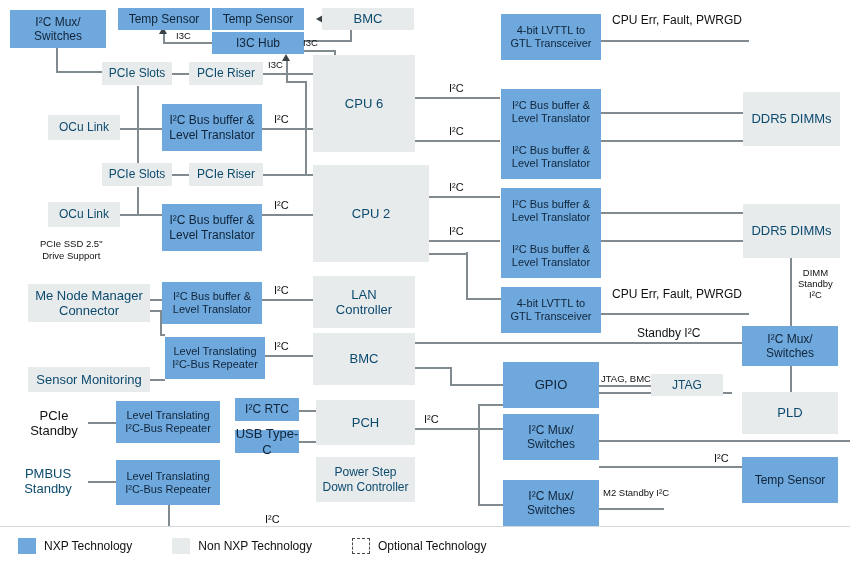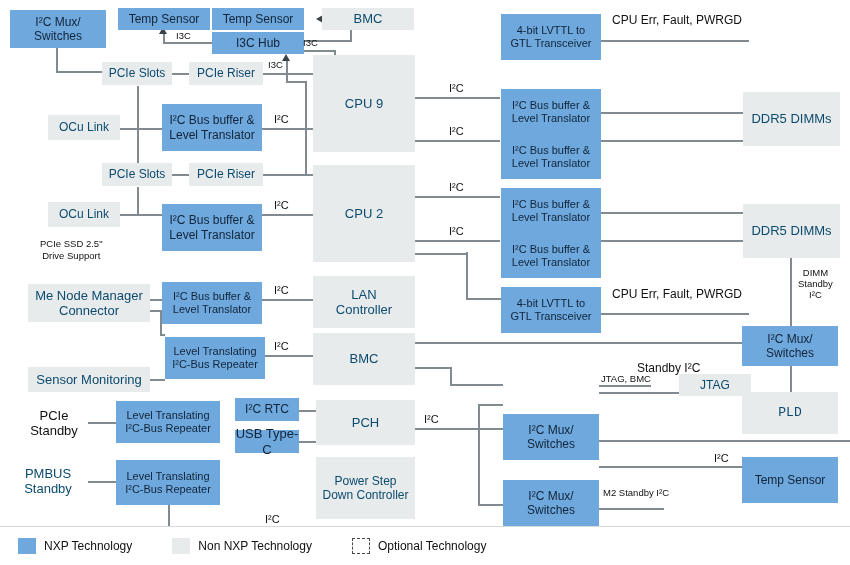--- a/index.html
+++ b/index.html
@@ -194,30 +194,30 @@
 
   <div class="box nxp b12" style="left:212px;top:32px;width:92px;height:22px;">I3C Hub</div>
 
   <div class="box nonnxp b12" style="left:102px;top:62px;width:70px;height:23px;">PCIe Slots</div>
   <div class="box nonnxp b12" style="left:189px;top:62px;width:74px;height:23px;">PCIe Riser</div>
 
   <div class="box nonnxp b12" style="left:48px;top:115px;width:72px;height:25px;">OCu Link</div>
   <div class="box nxp b12" style="left:162px;top:104px;width:100px;height:47px;white-space:pre-line;">I²C Bus buffer &amp;
 Level Translator</div>
 
-  <div class="box nonnxp b13" style="left:313px;top:55px;width:102px;height:97px;">CPU 9</div>
+  <div class="box nonnxp b13" style="left:313px;top:55px;width:102px;height:97px;">CPU 6</div>
 
   <div class="box nonnxp b12" style="left:102px;top:163px;width:70px;height:23px;">PCIe Slots</div>
   <div class="box nonnxp b12" style="left:189px;top:163px;width:74px;height:23px;">PCIe Riser</div>
 
   <div class="box nonnxp b12" style="left:48px;top:202px;width:72px;height:25px;">OCu Link</div>
   <div class="box nxp b12" style="left:162px;top:204px;width:100px;height:47px;white-space:pre-line;">I²C Bus buffer &amp;
 Level Translator</div>
 
-  <div class="box nonnxp b13" style="left:313px;top:165px;width:102px;height:97px;">CPU 2</div>
+  <div class="box nonnxp b13" style="left:313px;top:165px;width:116px;height:97px;">CPU 2</div>
 
   <div class="box nxp b11" style="left:501px;top:14px;width:100px;height:46px;white-space:pre-line;">4-bit LVTTL to
 GTL Transceiver</div>
   <div class="box nxp b11" style="left:501px;top:89px;width:100px;height:45px;white-space:pre-line;">I²C Bus buffer &amp;
 Level Translator</div>
   <div class="box nxp b11" style="left:501px;top:134px;width:100px;height:45px;white-space:pre-line;">I²C Bus buffer &amp;
 Level Translator</div>
   <div class="box nxp b11" style="left:501px;top:188px;width:100px;height:45px;white-space:pre-line;">I²C Bus buffer &amp;
 Level Translator</div>
   <div class="box nxp b11" style="left:501px;top:233px;width:100px;height:45px;white-space:pre-line;">I²C Bus buffer &amp;
@@ -233,31 +233,32 @@
   <div class="box nxp b11" style="left:162px;top:282px;width:100px;height:42px;white-space:pre-line;">I²C Bus buffer &amp;
 Level Translator</div>
   <div class="box nonnxp b13" style="left:313px;top:276px;width:102px;height:52px;white-space:pre-line;">LAN
 Controller</div>
 
   <div class="box nonnxp b10" style="left:28px;top:367px;width:122px;height:25px;">Sensor Monitoring</div>
   <div class="box nxp b11" style="left:165px;top:337px;width:100px;height:42px;white-space:pre-line;">Level Translating
 I²C-Bus Repeater</div>
   <div class="box nonnxp b13" style="left:313px;top:333px;width:102px;height:52px;">BMC</div>
 
-  <div class="box nonnxp b12" style="left:651px;top:374px;width:72px;height:22px;margin-left:28px;">JTAG</div>
+  <div class="box nxp b13" style="left:503px;top:362px;width:96px;height:46px;">GPIO</div>
+  <div class="box nonnxp b12" style="left:651px;top:374px;width:72px;height:22px;">JTAG</div>
 
   <div class="box nxp b12" style="left:235px;top:398px;width:64px;height:23px;">I²C RTC</div>
   <div class="box nxp b10" style="left:235px;top:430px;width:64px;height:23px;">USB Type-C</div>
   <div class="box nonnxp b13" style="left:316px;top:400px;width:99px;height:45px;">PCH</div>
-  <div class="box nonnxp b12" style="left:316px;top:457px;width:99px;height:62px;white-space:pre-line;">Power Step
+  <div class="box nonnxp b12" style="left:316px;top:457px;width:99px;height:45px;white-space:pre-line;">Power Step
 Down Controller</div>
 
   <div class="box nxp b12" style="left:742px;top:326px;width:96px;height:40px;white-space:pre-line;">I²C Mux/
 Switches</div>
-  <div class="box nonnxp b13" style="left:742px;top:392px;width:96px;height:42px;font-family:Liberation Mono, monospace;">PLD</div>
+  <div class="box nonnxp b13" style="left:742px;top:392px;width:96px;height:42px;">PLD</div>
   <div class="box nxp b12" style="left:742px;top:457px;width:96px;height:46px;">Temp Sensor</div>
 
   <div class="box nxp b12" style="left:503px;top:414px;width:96px;height:46px;white-space:pre-line;">I²C Mux/
 Switches</div>
   <div class="box nxp b12" style="left:503px;top:480px;width:96px;height:46px;white-space:pre-line;">I²C Mux/
 Switches</div>
 
   <div class="box b13" style="left:20px;top:404px;width:68px;height:38px;white-space:pre-line;color:#111;">PCIe
 Standby</div>
   <div class="box b13" style="left:14px;top:462px;width:68px;height:38px;white-space:pre-line;color:#0c4a6e;">PMBUS
@@ -280,21 +281,21 @@
   <div class="lbl" style="left:449px;top:225px;">I²C</div>
 
   <div class="lbl" style="left:274px;top:284px;">I²C</div>
   <div class="lbl" style="left:274px;top:340px;">I²C</div>
   <div class="lbl" style="left:424px;top:413px;">I²C</div>
   <div class="lbl" style="left:265px;top:513px;">I²C</div>
   <div class="lbl" style="left:714px;top:452px;">I²C</div>
 
   <div class="lbl b12" style="left:612px;top:14px;font-size:12px;">CPU Err, Fault, PWRGD</div>
   <div class="lbl b12" style="left:612px;top:288px;font-size:12px;">CPU Err, Fault, PWRGD</div>
-  <div class="lbl b12" style="left:637px;top:327px;font-size:12px;margin-top:35px;">Standby I²C</div>
+  <div class="lbl b12" style="left:637px;top:327px;font-size:12px;">Standby I²C</div>
   <div class="lbl sm c" style="left:798px;top:268px;white-space:pre-line;">DIMM
 Standby
 I²C</div>
   <div class="lbl sm" style="left:601px;top:374px;">JTAG, BMC</div>
   <div class="lbl sm" style="left:603px;top:488px;">M2 Standby I²C</div>
   <div class="lbl sm c" style="left:40px;top:238px;white-space:pre-line;line-height:1.25;">PCIe SSD 2.5"
 Drive Support</div>
 
   <div id="legend">
     <div class="lgitem">

